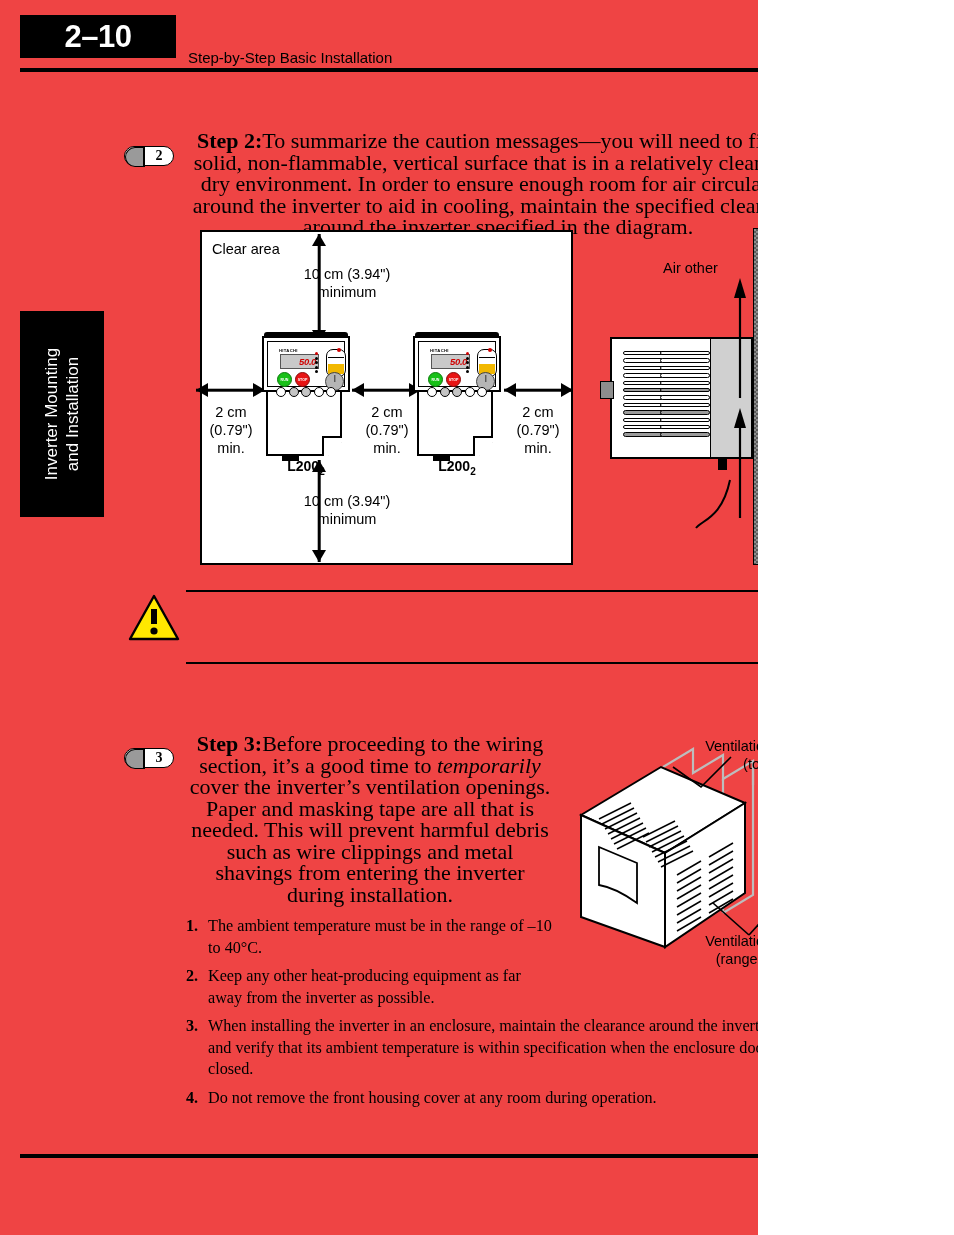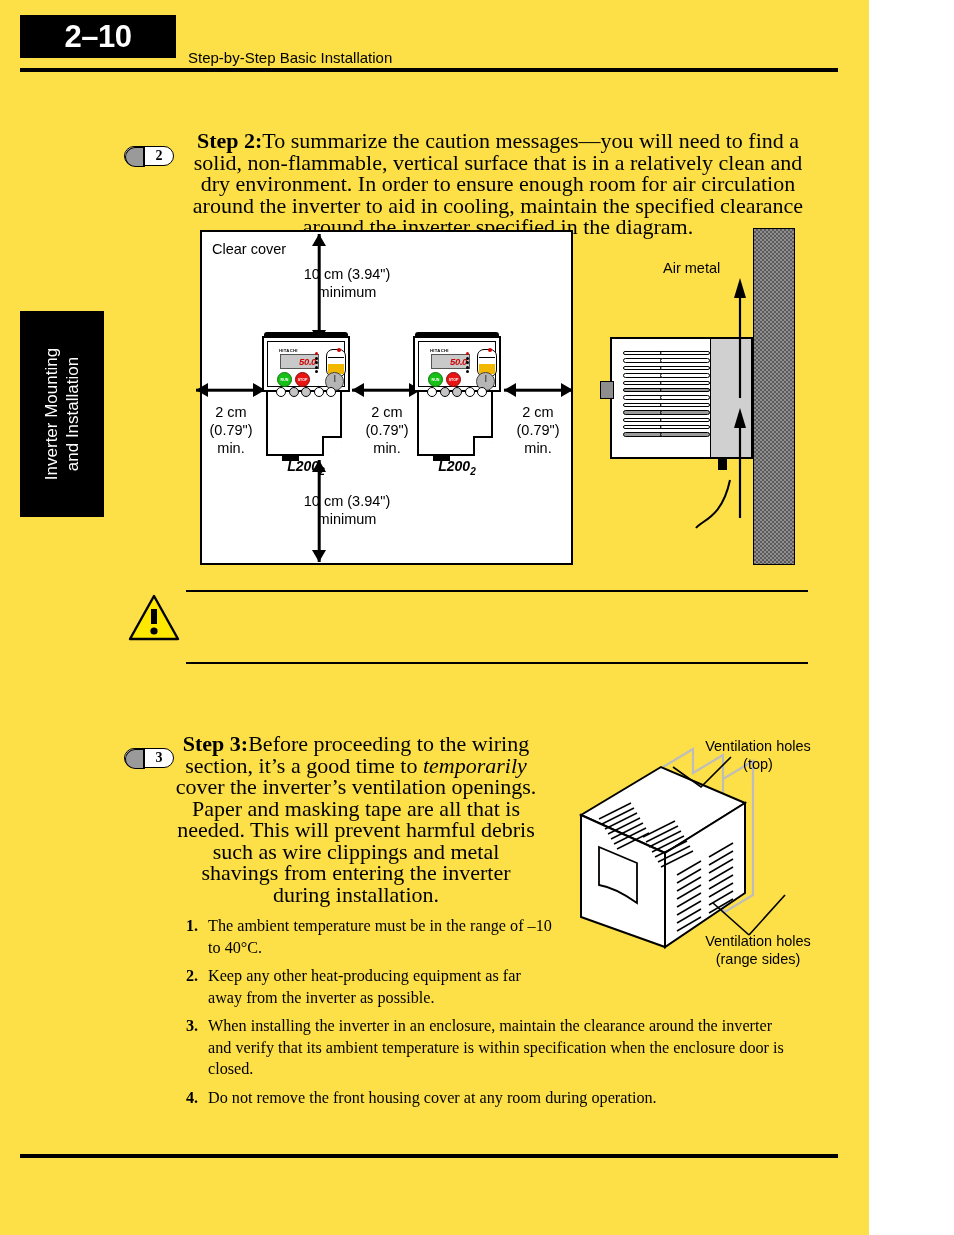--- a/index.html
+++ b/index.html
@@ -6,24 +6,24 @@
     margin: 0;
     padding: 0;
     background: #ffffff;
   }
   body {
     font-family: "Liberation Serif", serif;
     color: #000000;
   }
   #page {
     position: relative;
-    width: 869px;
+    width: 758px;
     height: 1235px;
     overflow: hidden;
-    background: #fde047;
+    background: #ef4444;
   }
 
   
   .page-num-box {
     position: absolute;
     left: 20px; top: 15px;
     width: 156px; height: 43px;
     background: #000000;
     color: #ffffff;
     font-family: "Liberation Sans", sans-serif;
@@ -263,21 +263,21 @@
     content: ""; position: absolute; left: 50%; top: 2px;
     width: 1.4px; height: 7px; background: #333; transform: translateX(-50%);
   }
   .small-dot-row { position: absolute; left: 8px; top: 45px; display: flex; gap: 2.5px; }
   .small-dot { width: 8px; height: 8px; border-radius: 50%; border: 1px solid #000; background: #fff; }
   .small-dot.sh { background: #c4c4c4; }
   .unit-name {
     position: absolute; left: 0; top: 122px; width: 88px;
     text-align: center;
     font-family: "Liberation Sans", sans-serif;
-    font-weight: bold; font-size: 14px; color: #000; font-style: italic;
+    font-weight: bold; font-size: 14px; color: #000;
   }
   .unit-name sub { font-size: 10px; }
 
   
   .wall {
     position: absolute; left: 753px; top: 228px;
     width: 42px; height: 337px;
     background-color: #8f8f8f;
     background-image:
       linear-gradient(45deg, #5a5a5a 25%, transparent 25%, transparent 75%, #5a5a5a 75%),
@@ -356,21 +356,21 @@
     <div class="cap"></div>
     <div class="num">2</div>
   </div>
 
   <div class="body-text" style="left:186px; top:130px; width:624px;">
     <b>Step 2:</b><span>To summarize the caution messages—you will need to find a solid, non-flammable, vertical surface that is in a relatively clean and dry environment. In order to ensure enough room for air circulation around the inverter to aid in cooling, maintain the specified clearance around the inverter specified in the diagram.</span>
   </div>
 
   <div class="clear-box"></div>
 
-  <div class="diag-label" style="left:212px; top:240px; text-align:left;">Clear cover</div>
+  <div class="diag-label" style="left:212px; top:240px; text-align:left;">Clear area</div>
 
   <div class="varrow" style="left:311px; top:234px; width:16px; height:108px;">
     <div class="shaft"></div>
       <div class="head-up"></div>
       <div class="head-dn"></div>
   </div>
   <div class="diag-label" style="left:257px; top:265px; width:180px;">
     <div>10 cm (3.94")</div>
     <div>minimum</div>
   </div>
@@ -527,21 +527,21 @@
       <div class="vent-slot"></div>
         <div class="vent-slot"></div>
         <div class="vent-slot sh"></div>
       <div class="vent-slot"></div>
         <div class="vent-slot"></div>
         <div class="vent-slot sh"></div>
     </div>
   </div>
   <div class="sv-foot" style="left:718px; top:457px;"></div>
 
-  <div class="diag-label" style="left:663px; top:259px;">Air metal</div>
+  <div class="diag-label" style="left:663px; top:259px;">Air other</div>
 
   <svg style="position:absolute; left:610px; top:228px;" width="200" height="340">
 
     <line x1="130" y1="170" x2="130" y2="62" stroke="#000" stroke-width="2.2"></line>
     <polygon points="130,50 124,70 136,70" fill="#000"></polygon>
 
     <line x1="130" y1="290" x2="130" y2="192" stroke="#000" stroke-width="2.2"></line>
     <polygon points="130,180 124,200 136,200" fill="#000"></polygon>
 
     <path d="M 86 300 C 92 292, 112 290, 120 252" stroke="#000" stroke-width="2" fill="none"></path>
@@ -555,21 +555,21 @@
   </svg>
   <div class="caution-rule-bot"></div>
 
 
   <div class="step-marker" style="left:124px; top:748px;">
     <div class="oval"></div>
     <div class="cap"></div>
     <div class="num">3</div>
   </div>
 
-  <div class="body-text" style="left:172px; top:733px; width:368px;font-family:Liberation Serif, serif;">
+  <div class="body-text" style="left:186px; top:733px; width:368px;font-family:Liberation Serif, serif;">
     <b>Step 3:</b><span>Before proceeding to the wiring section, it’s a good time to </span><i>temporarily</i><span> cover the inverter’s ventilation openings. Paper and masking tape are all that is needed. This will prevent harmful debris such as wire clippings and metal shavings from entering the inverter during installation.</span>
   </div>
 
 
   <div class="isobox">
     <svg width="300" height="245" viewBox="0 0 300 245">
 
       <g stroke="#bdbdbd" stroke-width="2.2" fill="none">
         <path d="M 110 32 L 140 14 L 140 38 L 170 20 L 170 44 L 200 26 L 200 50"></path>
         <path d="M 200 26 L 200 160 L 170 178"></path>

